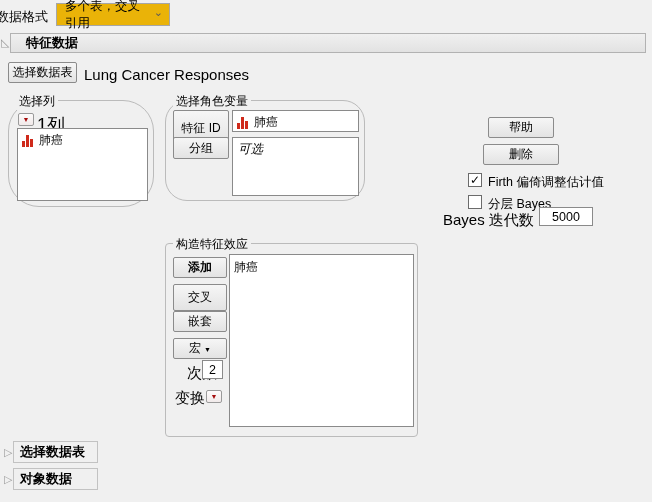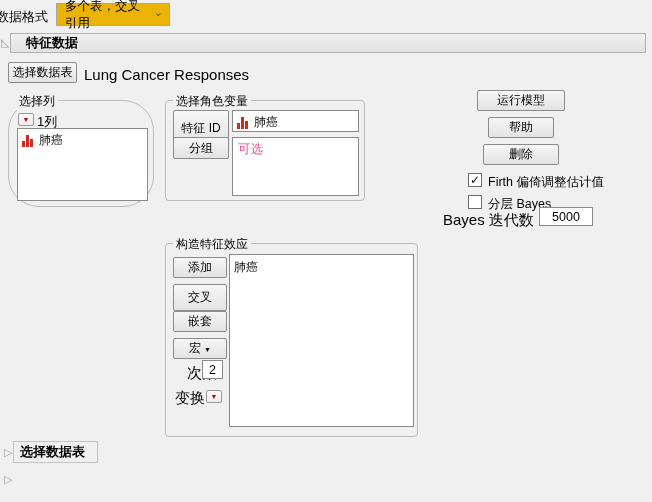--- a/index.html
+++ b/index.html
@@ -94,21 +94,21 @@
     width:16px;height:13px;
     background:linear-gradient(#fdfbfb,#f1eaea);
     border:1px solid #9a9a9a;
     border-radius:2px;
     box-sizing:border-box;
     display:flex;align-items:center;justify-content:center;
     color:#a50d0d;
     font-size:7px;line-height:1;
   }
 
-  .placeholder{color:#ec4899;font-size:12.5px;padding:3px 5px;}
+  .placeholder{font-style:italic;color:#000000;font-size:12.5px;padding:3px 5px;}
 
   .checkbox{
     position:absolute;
     width:14px;height:14px;
     background:#ffffff;
     border:1px solid #6b6b6b;
     box-sizing:border-box;
     display:flex;align-items:center;justify-content:center;
     font-size:12px;font-weight:bold;
     line-height:1;
@@ -158,70 +158,69 @@
   </div>
 
   <div class="btn" style="left:8px;top:62px;width:69px;height:21px;">选择数据表</div>
   <div class="label" style="left:84px;top:66px;">Lung Cancer Responses</div>
 
   <div class="group" style="left:8px;top:100px;width:146px;height:107px;border-radius:31px;">
     <span class="group-label">选择列</span>
     <div class="redtri" style="left:9px;top:12px;">
       <span>▼</span>
     </div>
-    <div class="label" style="left:28px;top:12px;font-size:13px;text-align:center;">1列</div>
+    <div class="label" style="left:28px;top:12px;font-size:18px;text-align:center;">1列</div>
     <div class="listbox" style="left:8px;top:27px;width:131px;height:73px;">
       <div class="listitem">
         <span class="colicon">
             <i class="b1"></i>
             <i class="b2"></i>
             <i class="b3"></i>
           </span>
         <span>肺癌</span>
       </div>
     </div>
   </div>
 
-  <div class="group" style="left:165px;top:100px;width:200px;height:101px;">
+  <div class="group" style="left:165px;top:100px;width:200px;height:101px;border-radius:22px;">
     <span class="group-label">选择角色变量</span>
     <div class="btn" style="left:7px;top:9px;width:56px;height:36px;">特征 ID</div>
     <div class="listbox" style="left:66px;top:9px;width:127px;height:22px;">
       <div class="listitem">
         <span class="colicon">
             <i class="b1"></i>
             <i class="b2"></i>
             <i class="b3"></i>
           </span>
         <span>肺癌</span>
       </div>
     </div>
     <div class="btn" style="left:7px;top:36px;width:56px;height:22px;">分组</div>
     <div class="listbox" style="left:66px;top:36px;width:127px;height:59px;">
       <div class="placeholder">可选</div>
     </div>
   </div>
 
-  <div class="btn" style="left:477px;top:90px;width:88px;height:21px;">运行模型</div>
   <div class="btn" style="left:488px;top:117px;width:66px;height:21px;">帮助</div>
   <div class="btn" style="left:483px;top:144px;width:76px;height:21px;">删除</div>
 
   <div class="checkbox" style="left:468px;top:173px;">
     <span>✓</span>
   </div>
   <div class="cblabel" style="left:488px;top:174px;">Firth 偏倚调整估计值</div>
 
   <div class="checkbox" style="left:468px;top:195px;"></div>
   <div class="cblabel" style="left:488px;top:196px;">分层 Bayes</div>
 
   <div class="label" style="left:443px;top:211px;">Bayes 迭代数</div>
   <input class="textinput" style="left: 539px; top: 207px; width: 54px; height: 19px;" value="5000">
 
   <div class="group" style="left:165px;top:243px;width:253px;height:194px;">
     <span class="group-label">构造特征效应</span>
-    <div class="btn" style="left:7px;top:13px;width:54px;height:21px;">添加</div>
+    <div class="btn" style="left:7px;top:13px;width:54px;height:21px;font-weight:bold;">添加</div>
     <div class="btn" style="left:7px;top:40px;width:54px;height:27px;">交叉</div>
     <div class="btn" style="left:7px;top:67px;width:54px;height:21px;">嵌套</div>
     <div class="btn" style="left:7px;top:94px;width:54px;height:21px;">
       <span>宏</span>
       <span class="caret">▼</span>
     </div>
     <div class="label" style="left:21px;top:120px;">次数</div>
     <input class="textinput" style="left: 36px; top: 116px; width: 21px; height: 19px;" value="2">
     <div class="label" style="left:9px;top:145px;">变换</div>
     <div class="redtri" style="left:40px;top:146px;">
@@ -233,14 +232,17 @@
       </div>
     </div>
   </div>
 
   <div class="disc" style="left:4px;top:447px;">▷</div>
   <div class="sectionbox" style="left:13px;top:441px;width:85px;height:22px;">
     <span>选择数据表</span>
   </div>
 
   <div class="disc" style="left:4px;top:474px;">▷</div>
+  <div class="sectionbox" style="left:13px;top:468px;width:85px;height:22px;">
+    <span>对象数据</span>
+  </div>
 
 </div>
 
 </body></html>

